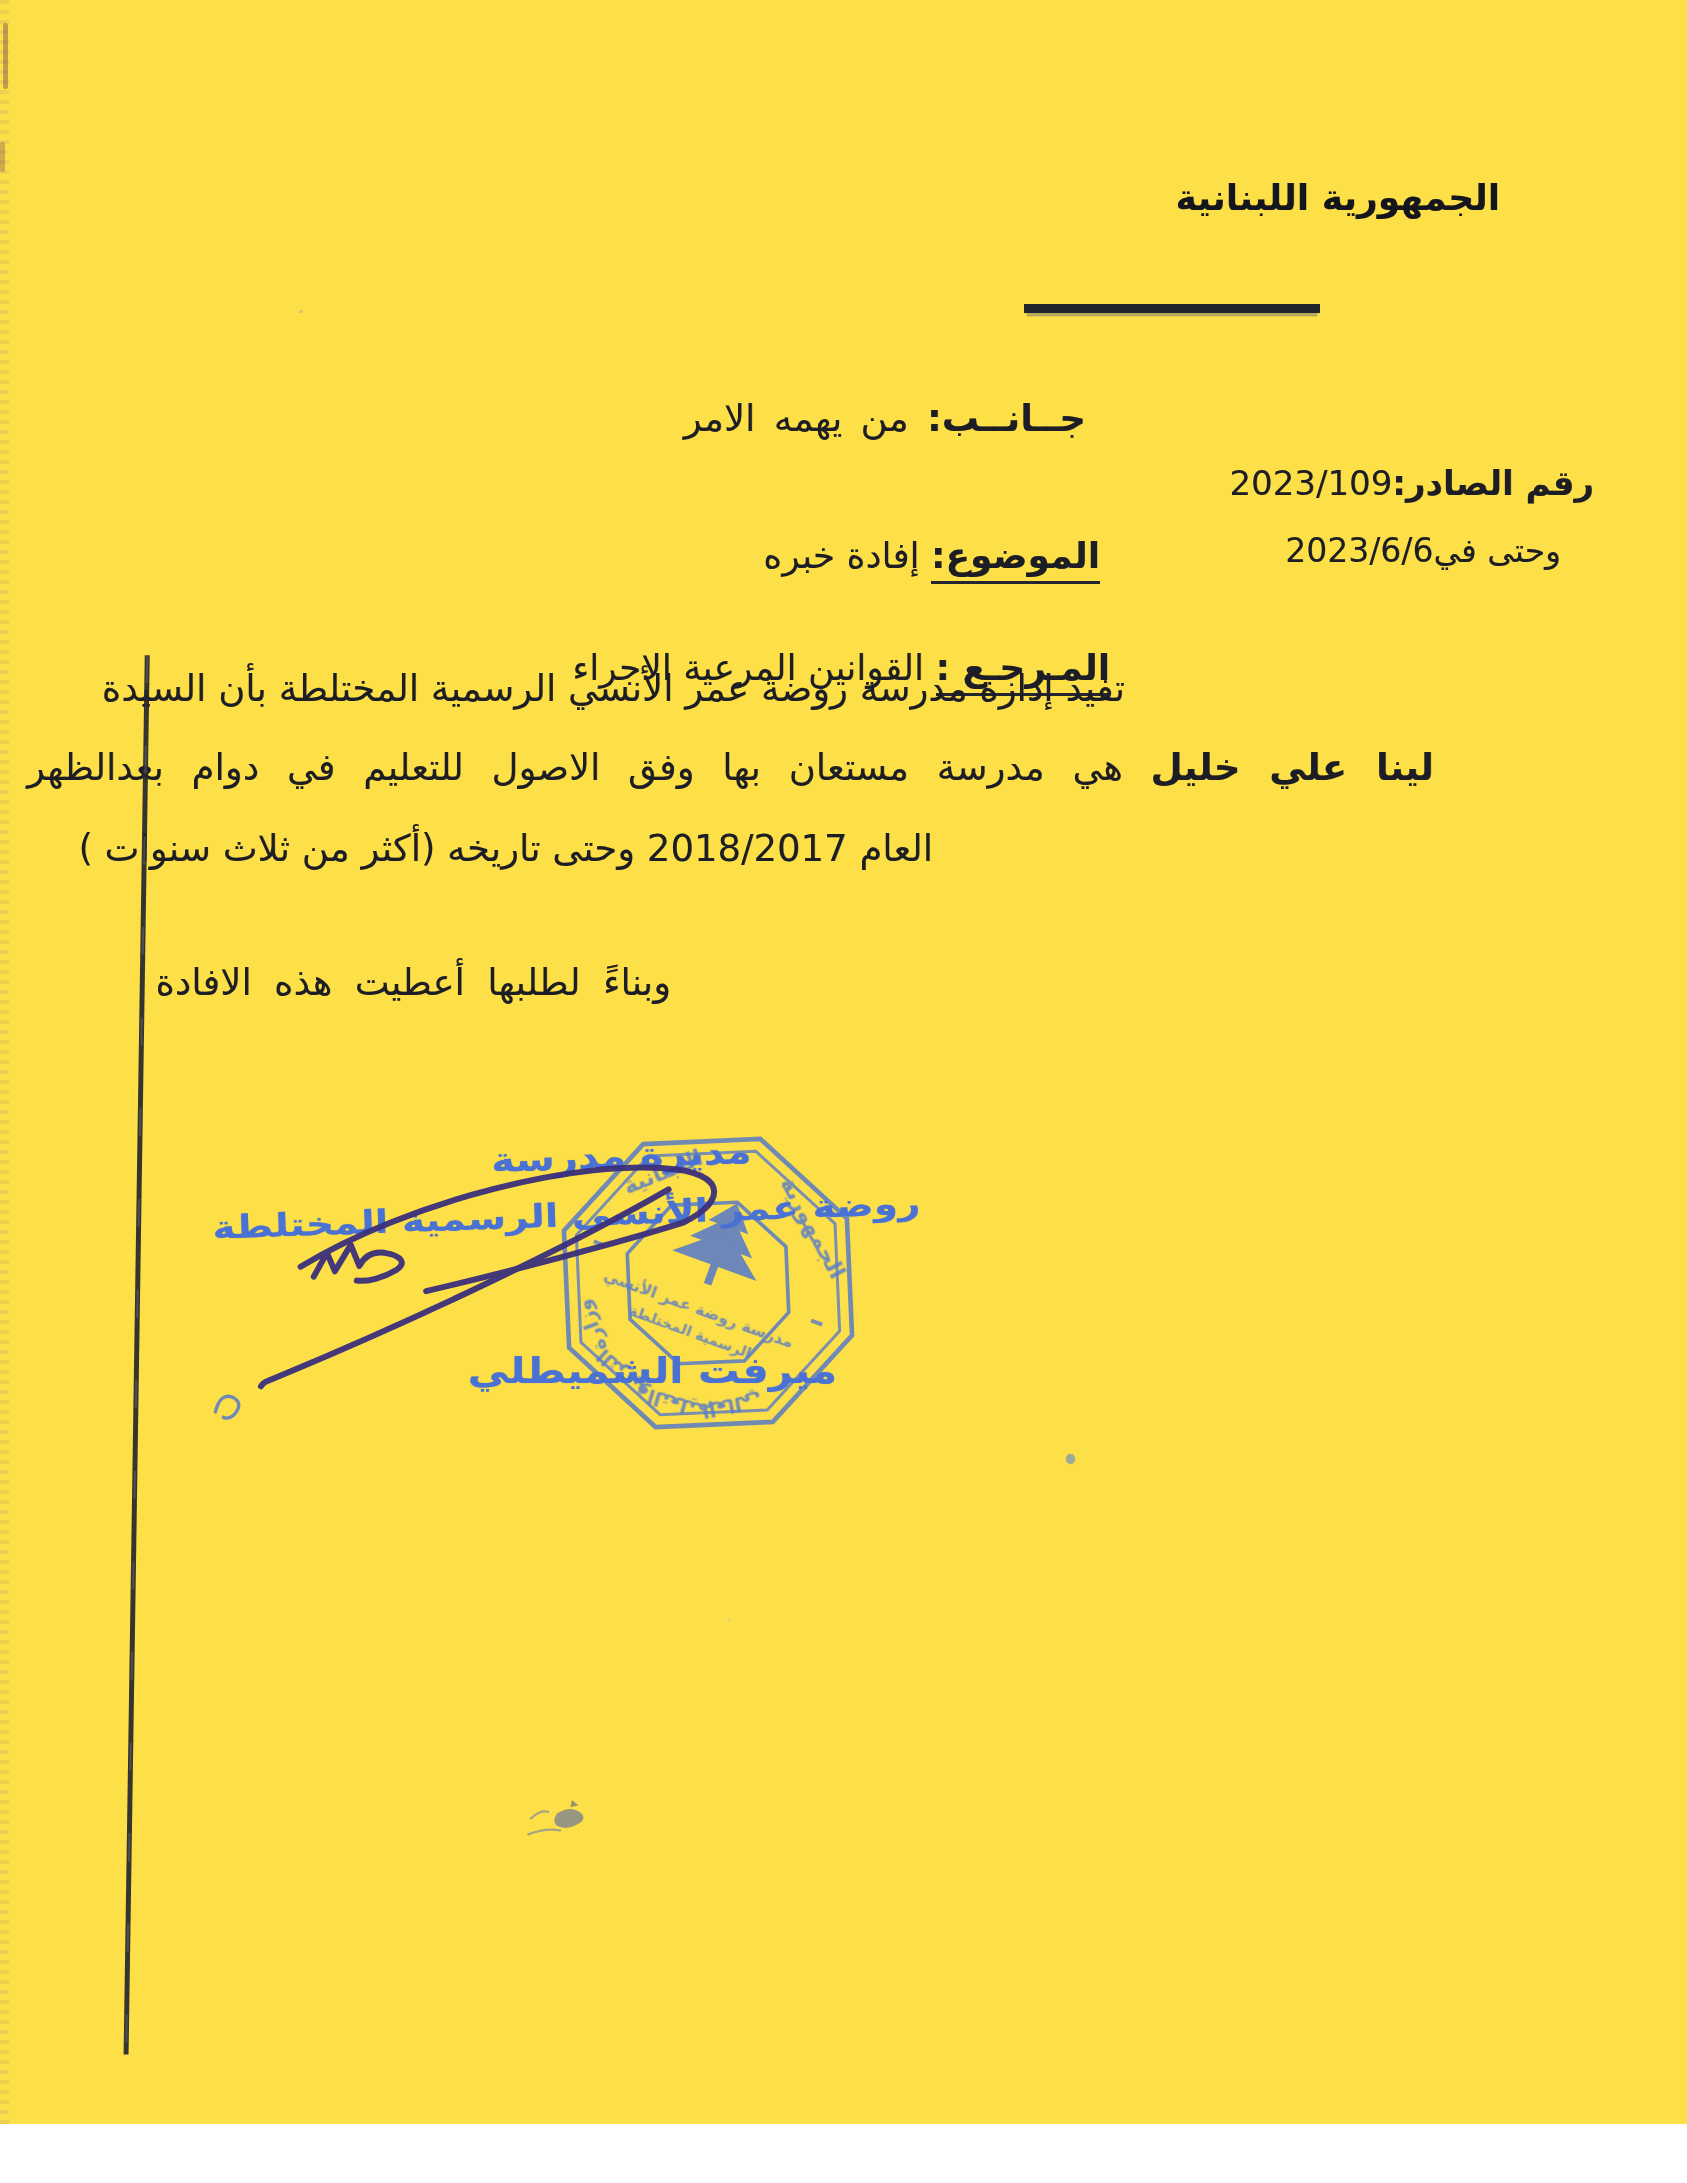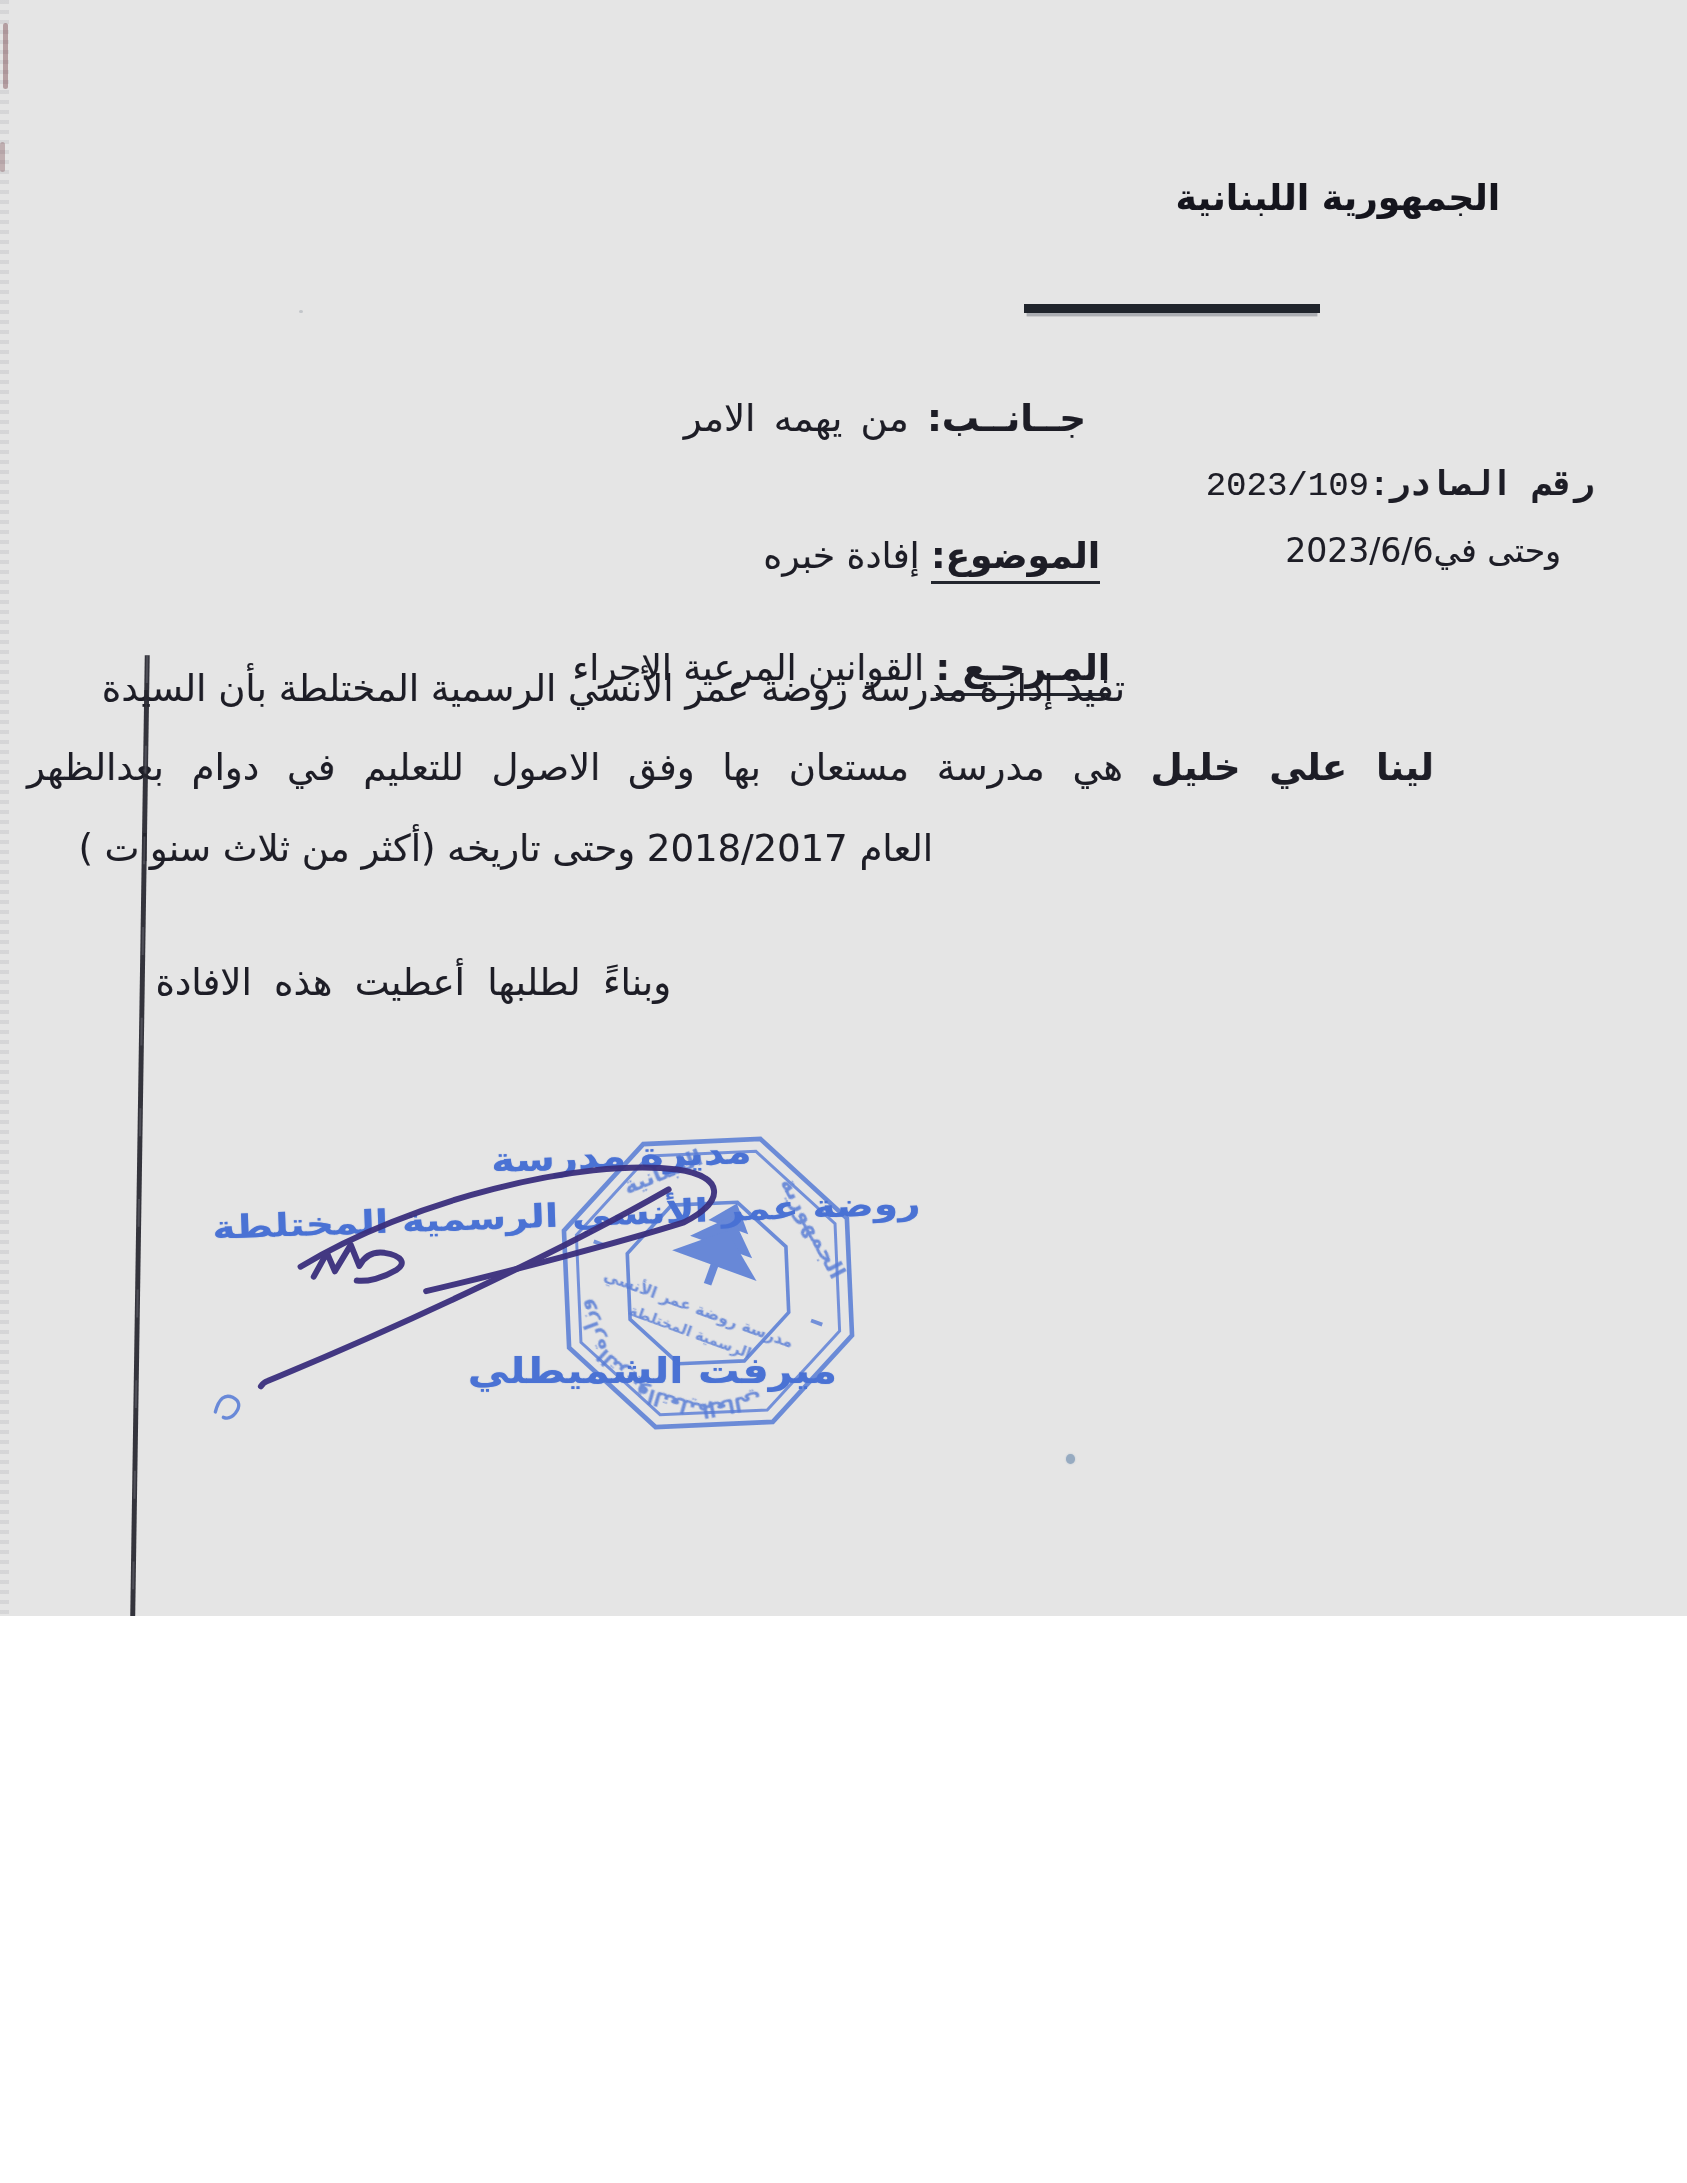--- a/index.html
+++ b/index.html
@@ -1,19 +1,19 @@
 <!DOCTYPE html>
 <html lang="ar" style="font-size:10.6px"><head>
 <meta charset="utf-8">
 <style>
   html,body{margin:0;padding:0;background:#ffffff;}
   #page{
     position:relative;
-    width:1687px;height:1616px;
-    background:#e5e5e5;
+    width:1687px;height:2124px;
+    background:#fde047;
     overflow:hidden;
     font-family:"DejaVu Sans",sans-serif;
     direction:rtl;
   }
   .t{
     position:absolute;
     white-space:nowrap;
     color:#1d1d26;
     text-shadow:0.4px 0.4px 0 rgba(25,25,35,.35);
   }
@@ -49,21 +49,21 @@
   <div class="speck" style="left:728px;top:1618px;width:3.3px;height:3.3px;background:#a8adb4;opacity:.35;"></div>
 
   <div class="t hdr" style="right:187px;top:177px;font-size:36px;">الجمهورية اللبنانية</div>
   <div class="hdr-underline"></div>
 
   <div class="t" style="right:601px;top:397px;font-size:37px;word-spacing:6.6px;">
     <span class="b">جــانــب:</span>
     <span>من يهمه الامر</span>
   </div>
 
-  <div class="t" style="right:93px;top:463px;font-size:34px;font-family:Liberation Mono, monospace;">
+  <div class="t" style="right:93px;top:463px;font-size:34px;">
     <span class="b">رقم الصادر:</span><span>2023/109</span>
   </div>
   <div class="t" style="right:126px;top:531px;font-size:33px;">
     <span>وحتى في</span><span>2023/6/6</span>
   </div>
 
   <div class="t" style="right:587px;top:535px;font-size:36px;">
     <span class="b ul">الموضوع:</span>
     <span>إفادة خبره</span>
   </div>

